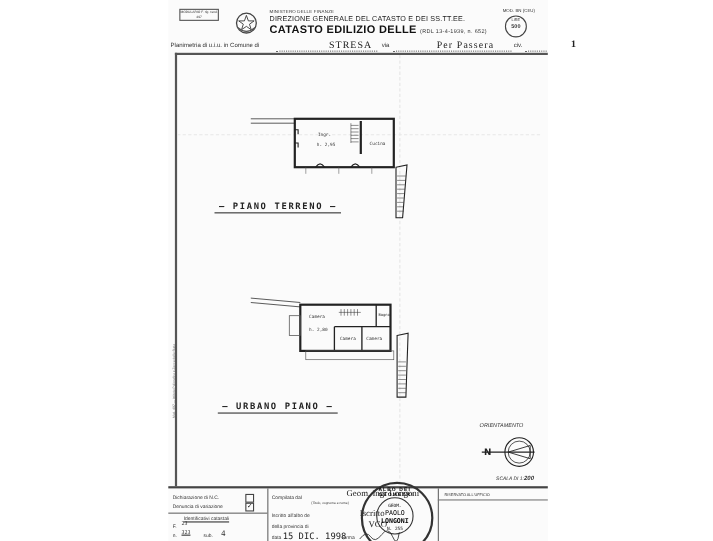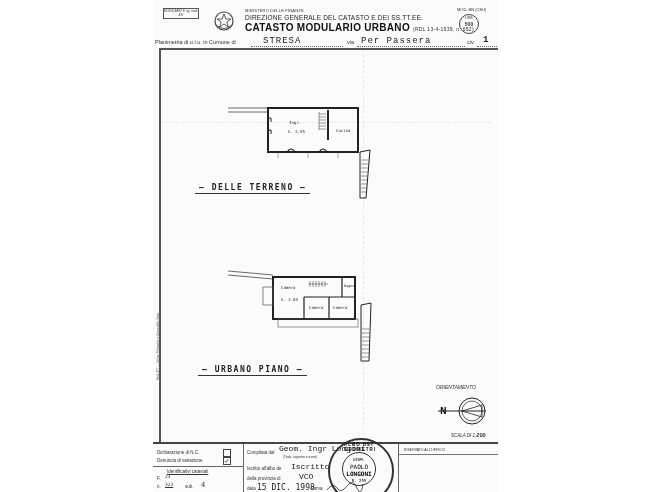--- a/index.html
+++ b/index.html
@@ -10,21 +10,21 @@
   .emblem { left:60px; top:10px; width:22px; height:22px; }
   .ministero { left:92px; top:8px; font-size:4px; color:#333; letter-spacing:0.2px; }
   .direzione { left:92px; top:14px; font-size:6.5px; color:#222; letter-spacing:0.2px; }
   .catasto { left:92px; top:22px; font-size:10px; font-weight:bold; color:#111; letter-spacing:0.3px; }
   .catasto small { font-size:5px; font-weight:normal; color:#333; margin-left:3px; }
   .modbn { left:304px; top:7px; font-size:4px; color:#333; }
   .lire { left:306px; top:14px; width:18px; height:18px; border:1px solid #444; border-radius:50%; font-size:3.5px; text-align:center; line-height:6px; color:#333; }
   .lire b { display:block; font-size:5px; }
   .planrow { left:2px; top:37px; width:340px; height:10px; font-size:5.5px; color:#333; }
   .planrow span { position:absolute; white-space:nowrap; }
-  .hand { font-family:Liberation Mono, monospace; color:#222; font-size:9px; letter-spacing:1px; }
+  .hand { font-family:Liberation Serif, serif; color:#222; font-size:9px; letter-spacing:1px;margin-left:36px; }
   .dots { border-bottom:1px dotted #666; position:absolute; height:0; }
   .frame { left:6px; top:48px; width:337px; height:392px; border-top:2px solid #555; border-left:2px solid #555; }
   .grid-v { left:210px; top:50px; width:0; height:390px; border-left:1px dashed #e6e6e6; }
   .grid-h1 { left:8px; top:122px; width:330px; border-top:1px dashed #e8e8e8; }
   .sidetext { left:3px; top:380px; font-size:3px; color:#666; transform:rotate(-90deg); transform-origin:left top; white-space:nowrap; }
   .floor-label { font-family:"DejaVu Sans Mono", monospace; font-size:8px; font-weight:bold; color:#222; letter-spacing:1.5px; border-bottom:1px solid #333; padding:0 4px 1px 4px; white-space:nowrap; }
   .orient { left:283px; top:384px; font-size:5px; font-style:italic; color:#333; }
   .scala { left:298px; top:432px; font-size:4.5px; color:#333; font-style:italic; }
   .scala b { font-size:5.5px; }
   .footer { left:0; top:442px; width:345px; height:50px; border-top:2px solid #444; }
@@ -45,21 +45,21 @@
   <div class="abs modulario"><span>MODULARIO F. rig. rend. 497</span></div>
 
   <svg class="abs emblem" viewBox="0 0 22 22">
     <circle cx="11" cy="11" r="9" fill="none" stroke="#444" stroke-width="1.2"></circle>
     <polygon points="11,4 12.8,9 18,9 13.8,12 15.4,17 11,14 6.6,17 8.2,12 4,9 9.2,9" fill="none" stroke="#333" stroke-width="0.8"></polygon>
     <path d="M3 15 Q11 22 19 15" fill="none" stroke="#555" stroke-width="1"></path>
   </svg>
 
   <div class="abs ministero">MINISTERO DELLE FINANZE</div>
   <div class="abs direzione">DIREZIONE GENERALE DEL CATASTO E DEI SS.TT.EE.</div>
-  <div class="abs catasto"><span>CATASTO MODULARIO URBANO</span><small>(RDL 13-4-1939, n. 652)</small></div>
+  <div class="abs catasto"><span>CATASTO EDILIZIO DELLE</span><small>(RDL 13-4-1939, n. 652)</small></div>
 
   <div class="abs modbn">MOD. BN (CEU)</div>
   <div class="abs lire"><span>LIRE</span><b>500</b></div>
 
   <div class="abs planrow">
     <span style="left:0;top:2px;">Planimetria di u.i.u. in Comune di</span>
     <div class="dots" style="left:96px;top:9px;width:92px;"></div>
     <span class="hand" style="left:108px;top:-1px;">STRESA</span>
     <span style="left:192px;top:2px;">via</span>
     <div class="dots" style="left:202px;top:9px;width:108px;"></div>
@@ -105,21 +105,21 @@
         <line x1="138" y1="64" x2="146" y2="64"></line>
       <line x1="138" y1="68" x2="145" y2="68"></line>
         <line x1="138" y1="72" x2="145" y2="72"></line>
       <line x1="138" y1="76" x2="145" y2="76"></line>
         <line x1="138" y1="80" x2="144" y2="80"></line>
       <line x1="138" y1="84" x2="144" y2="84"></line>
         <line x1="138" y1="88" x2="144" y2="88"></line>
       <line x1="138" y1="92" x2="144" y2="92"></line>
     </g>
   </svg>
-  <div class="abs floor-label" style="left:42px;top:183px;">— DELLE TERRENO —</div>
+  <div class="abs floor-label" style="left:42px;top:183px;">— PIANO TERRENO —</div>
 
   <svg class="abs" style="left:70px;top:265px;" width="170" height="115" viewBox="0 0 170 115">
     <line x1="5" y1="10" x2="50" y2="14" stroke="#444" stroke-width="0.8"></line>
     <line x1="5" y1="6" x2="50" y2="10" stroke="#444" stroke-width="0.8"></line>
     <rect x="50" y="12" width="82" height="42" fill="none" stroke="#222" stroke-width="2"></rect>
     <line x1="81" y1="32" x2="132" y2="32" stroke="#222" stroke-width="1.2"></line>
     <line x1="81" y1="32" x2="81" y2="54" stroke="#222" stroke-width="1.2"></line>
     <line x1="106" y1="32" x2="106" y2="54" stroke="#222" stroke-width="1.2"></line>
     <line x1="119" y1="12" x2="119" y2="32" stroke="#222" stroke-width="1.2"></line>
     <rect x="40" y="22" width="10" height="18" fill="none" stroke="#555" stroke-width="0.7"></rect>

